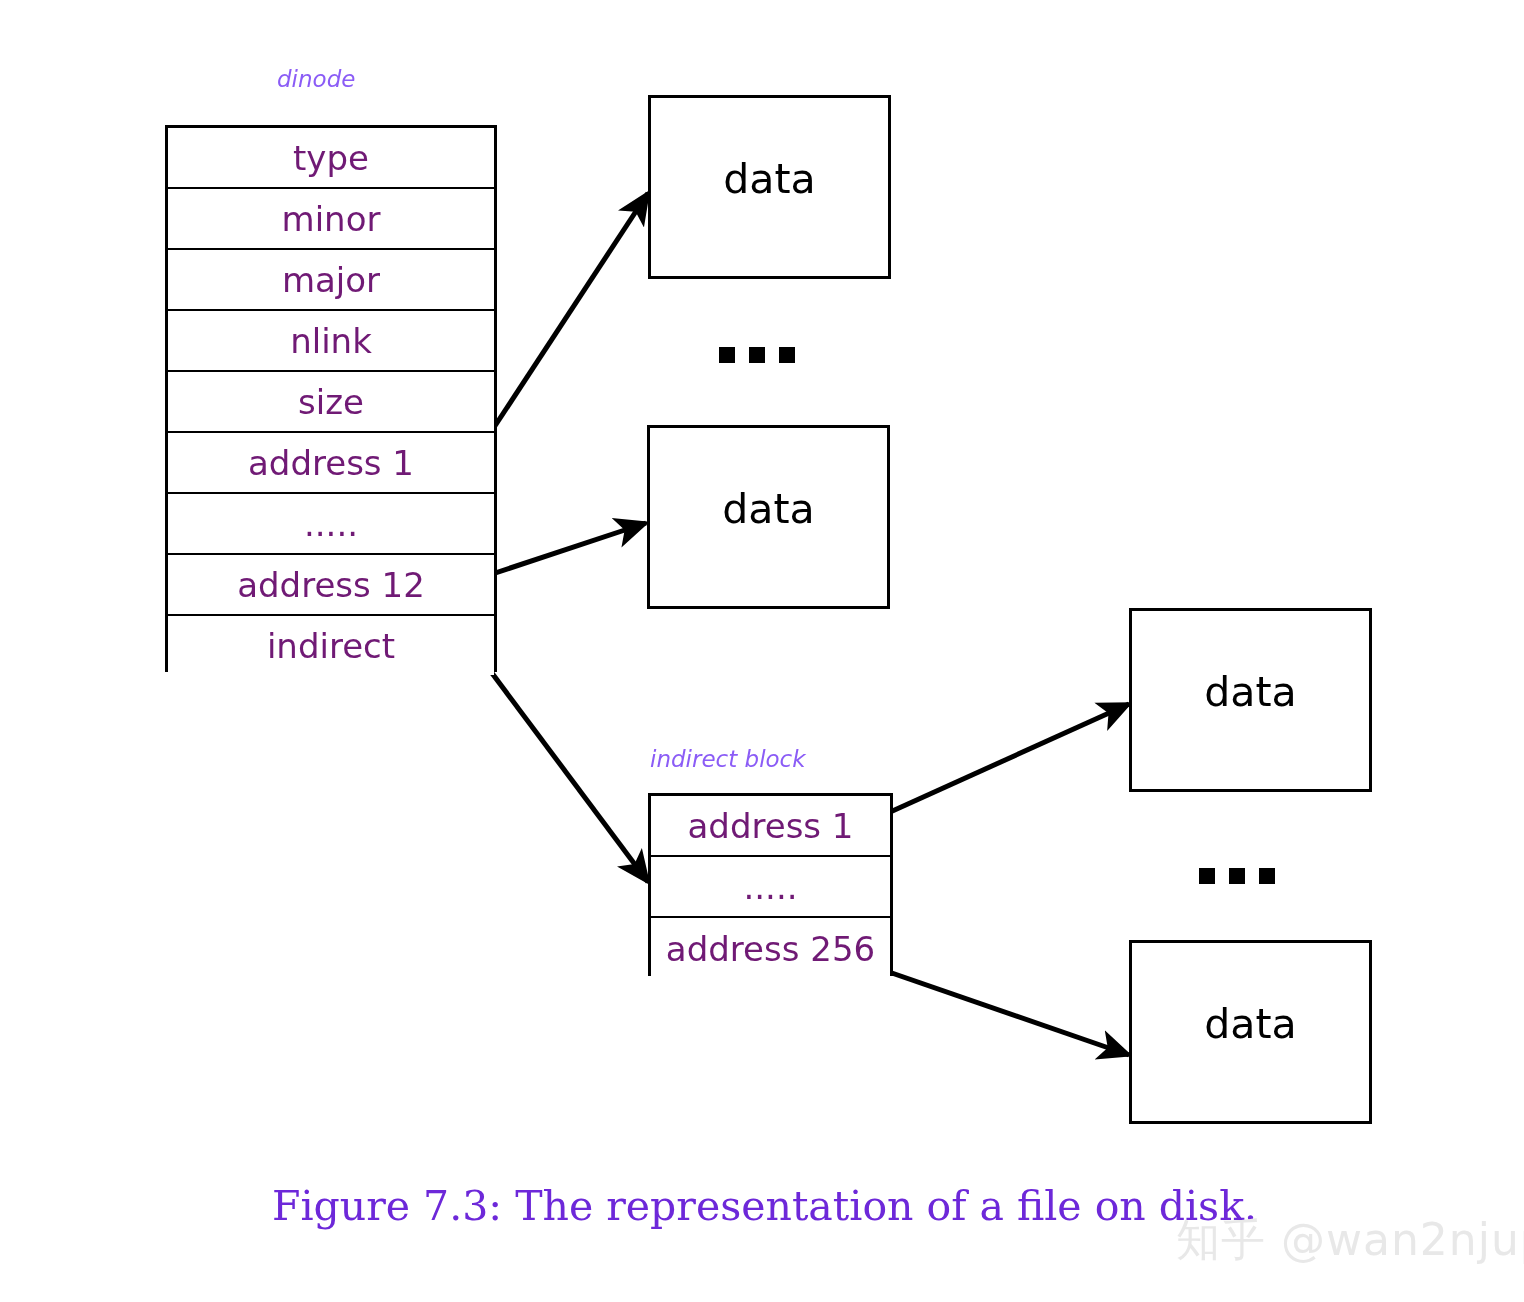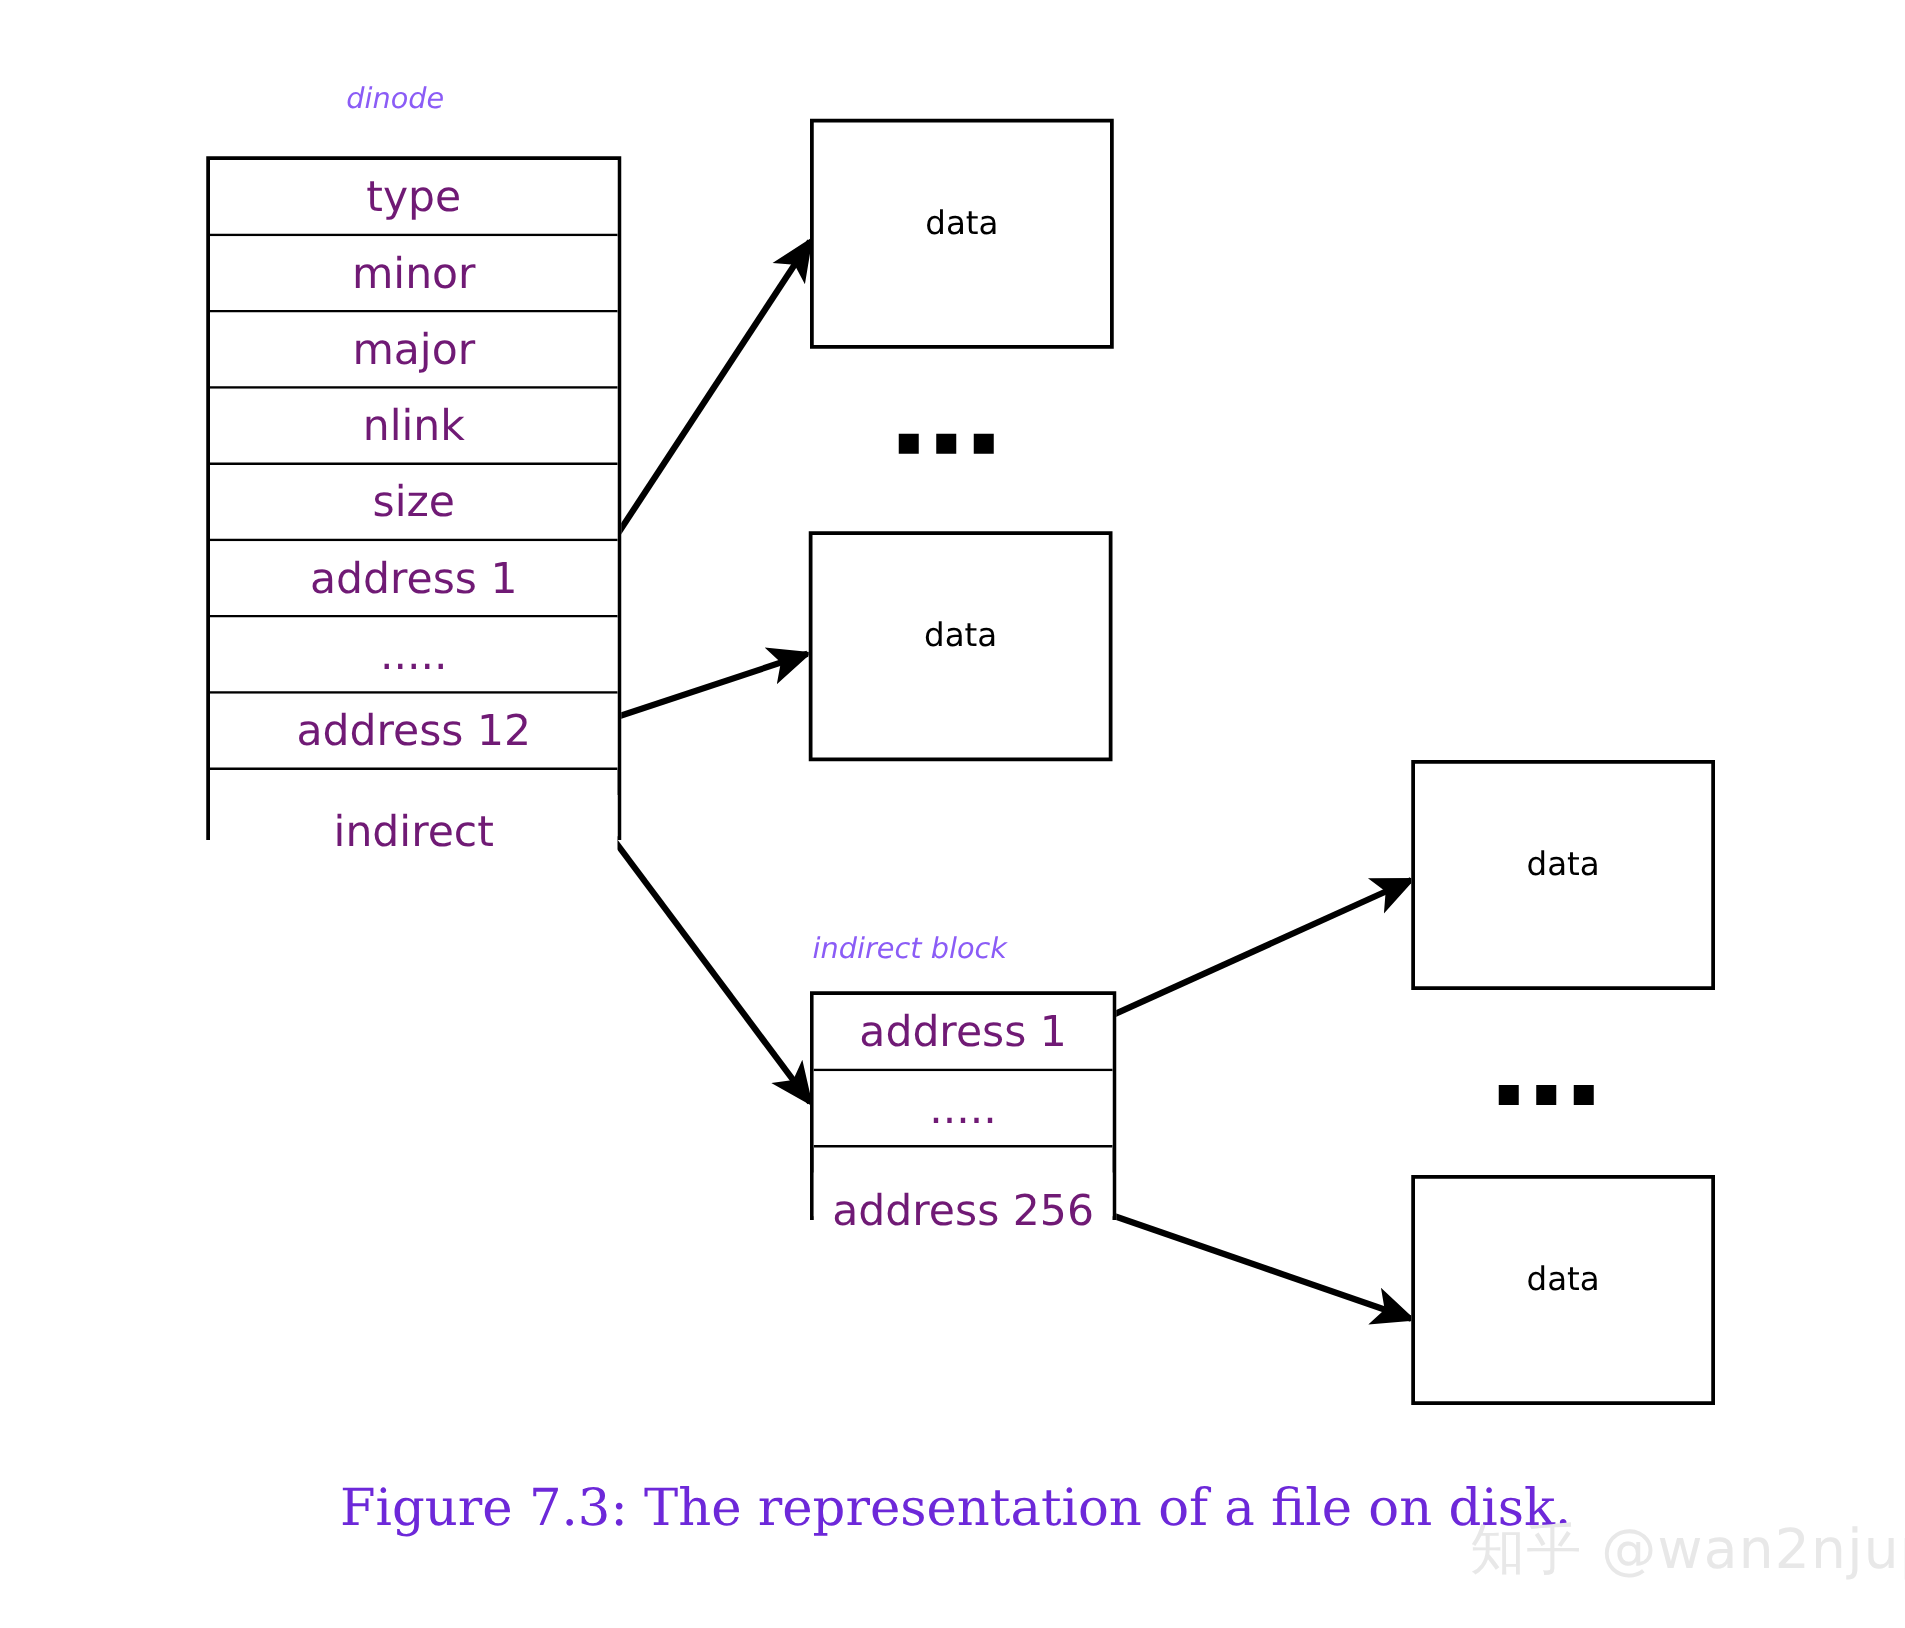--- a/index.html
+++ b/index.html
@@ -47,34 +47,33 @@
     box-sizing: border-box;
     border-bottom: 2px solid #000000;
     font-family: "DejaVu Sans", sans-serif;
     font-size: 34px;
     color: #701a75;
     background: #ffffff;
     line-height: 1;
   }
   .struct-row:last-child {
     border-bottom: none;
-    margin-top: 20px;
   }
   .databox {
     position: absolute;
     border: 3px solid #000000;
     background: #ffffff;
     box-sizing: border-box;
     display: flex;
     align-items: center;
     justify-content: center;
   }
   .databox span {
     font-family: "DejaVu Sans", sans-serif;
-    font-size: 26px;
+    font-size: 41px;
     color: #000000;
     line-height: 1;
     position: relative;
     top: -8px;
   }
   .vdots {
     position: absolute;
     display: flex;
     align-items: center;
     gap: 14px;

